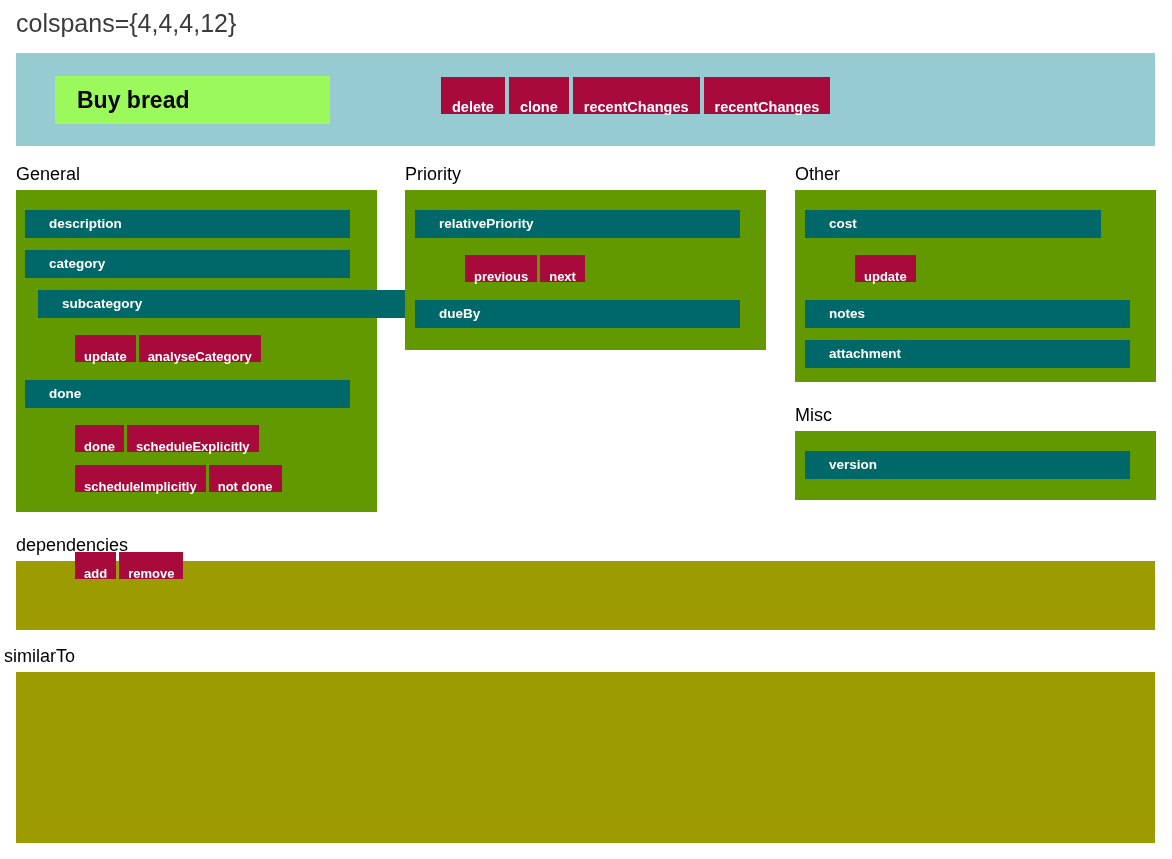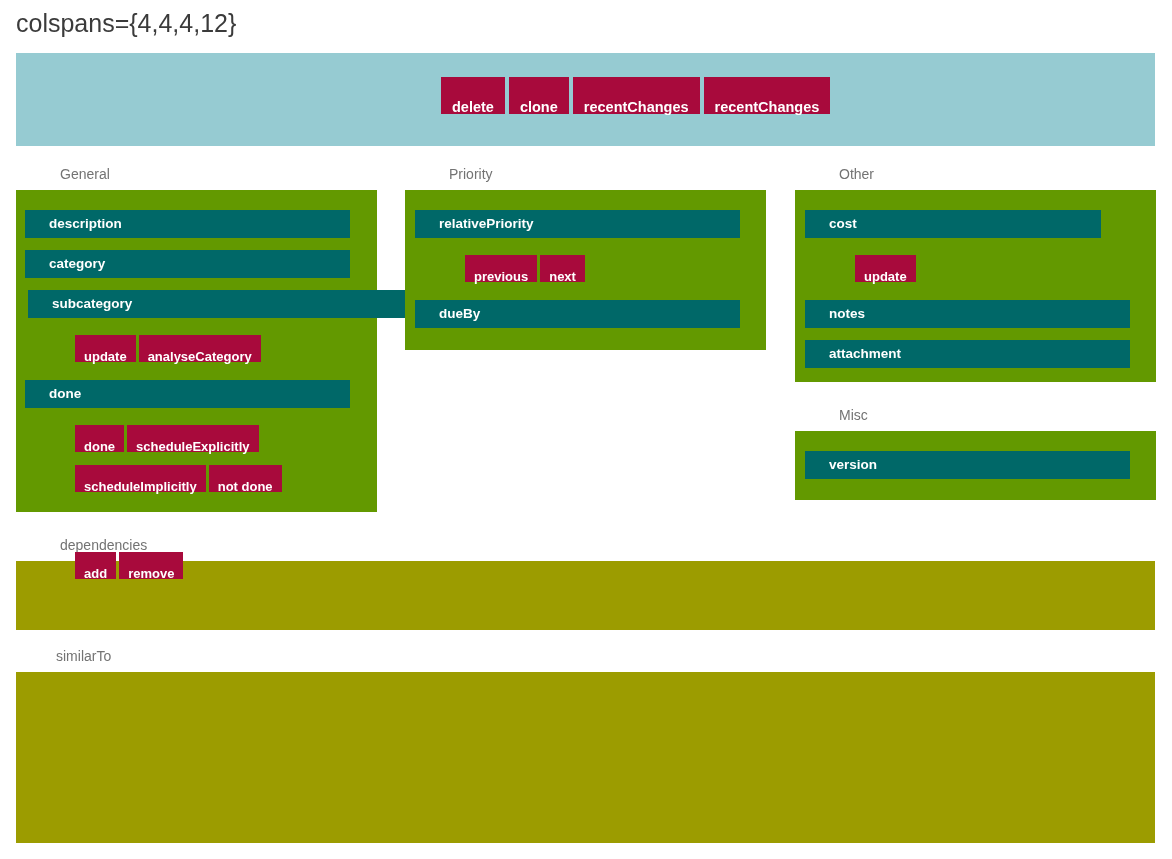--- a/index.html
+++ b/index.html
@@ -81,25 +81,24 @@
   .btn.small {
     height: 27px;
     line-height: 27px;
     font-size: 13px;
     padding: 8px 9px;
   }
 
   
   .section-label {
     position: absolute;
-    font-size: 14px;
+    font-size: 18px;
     line-height: 22px;
-    color: #737373;
-    white-space: nowrap;
-    margin-left: 44px;
+    color: #000000;
+    white-space: nowrap;
   }
   .panel {
     position: absolute;
     background: #639900;
   }
   .panel-olive {
     position: absolute;
     background: #9c9c00;
   }
 
@@ -123,37 +122,40 @@
     gap: 3px;
   }
 </style>
 </head>
 <body>
 
 <div class="page-title">colspans={4,4,4,12}</div>
 
 <div class="header-band">
 
+  <div class="task-title-box">
+    <span class="task-title-text">Buy bread</span>
+  </div>
 
   <div class="header-actions">
     <button class="btn">delete</button>
     <button class="btn">clone</button>
     <button class="btn">recentChanges</button>
     <button class="btn">recentChanges</button>
   </div>
 
 </div>
 
 <div class="section-label" style="left:16px; top:163px;">General</div>
 
 <div class="panel" style="left:16px; top:190px; width:361px; height:322px;"></div>
 
 <div class="field" style="left:25px; top:210px; width:325px;">description</div>
 <div class="field" style="left:25px; top:250px; width:325px;">category</div>
-<div class="field" style="left:28px; top:290px; width:393px;">subcategory</div>
+<div class="field" style="left:38px; top:290px; width:393px;">subcategory</div>
 
 <div class="btnrow" style="left:75px; top:335px;">
   <button class="btn small">update</button>
   <button class="btn small">analyseCategory</button>
 </div>
 
 <div class="field" style="left:25px; top:380px; width:325px;">done</div>
 
 <div class="btnrow" style="left:75px; top:425px;">
   <button class="btn small">done</button>
@@ -199,15 +201,15 @@
 
 <div class="section-label" style="left:16px; top:534px;">dependencies</div>
 
 <div class="panel-olive" style="left:16px; top:561px; width:1139px; height:69px;"></div>
 
 <div class="btnrow" style="left:75px; top:552px;">
   <button class="btn small">add</button>
   <button class="btn small">remove</button>
 </div>
 
-<div class="section-label" style="left:12px; top:645px;text-align:center;">similarTo</div>
+<div class="section-label" style="left:4px; top:645px;text-align:center;">similarTo</div>
 
 <div class="panel-olive" style="left:16px; top:672px; width:1139px; height:171px;"></div>
 
 </body></html>

